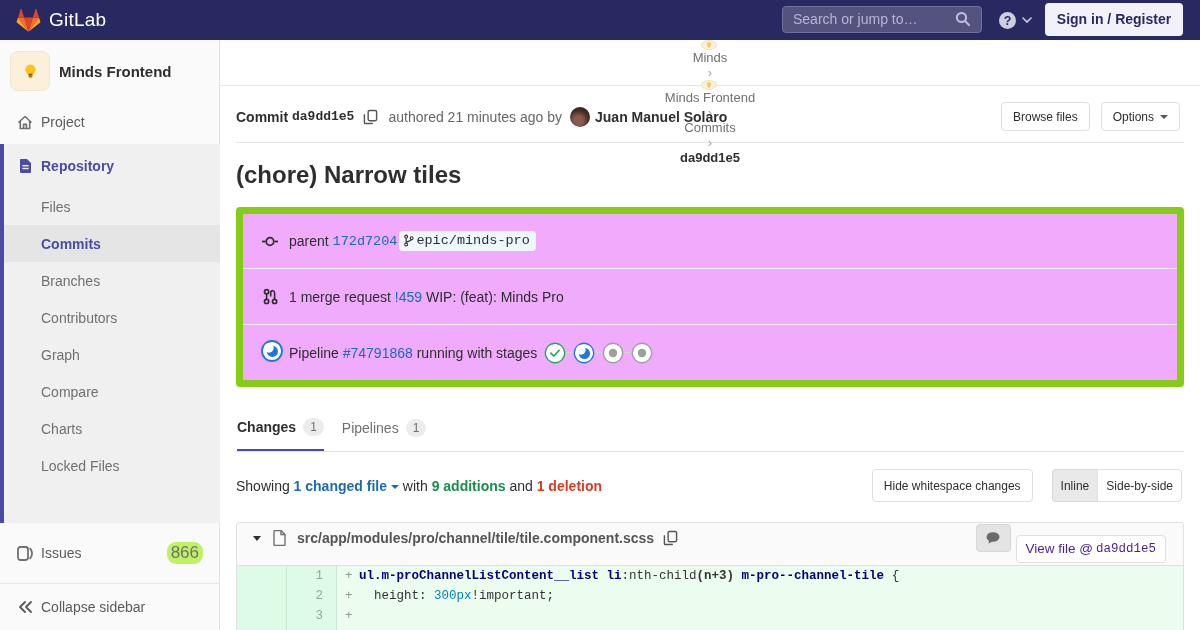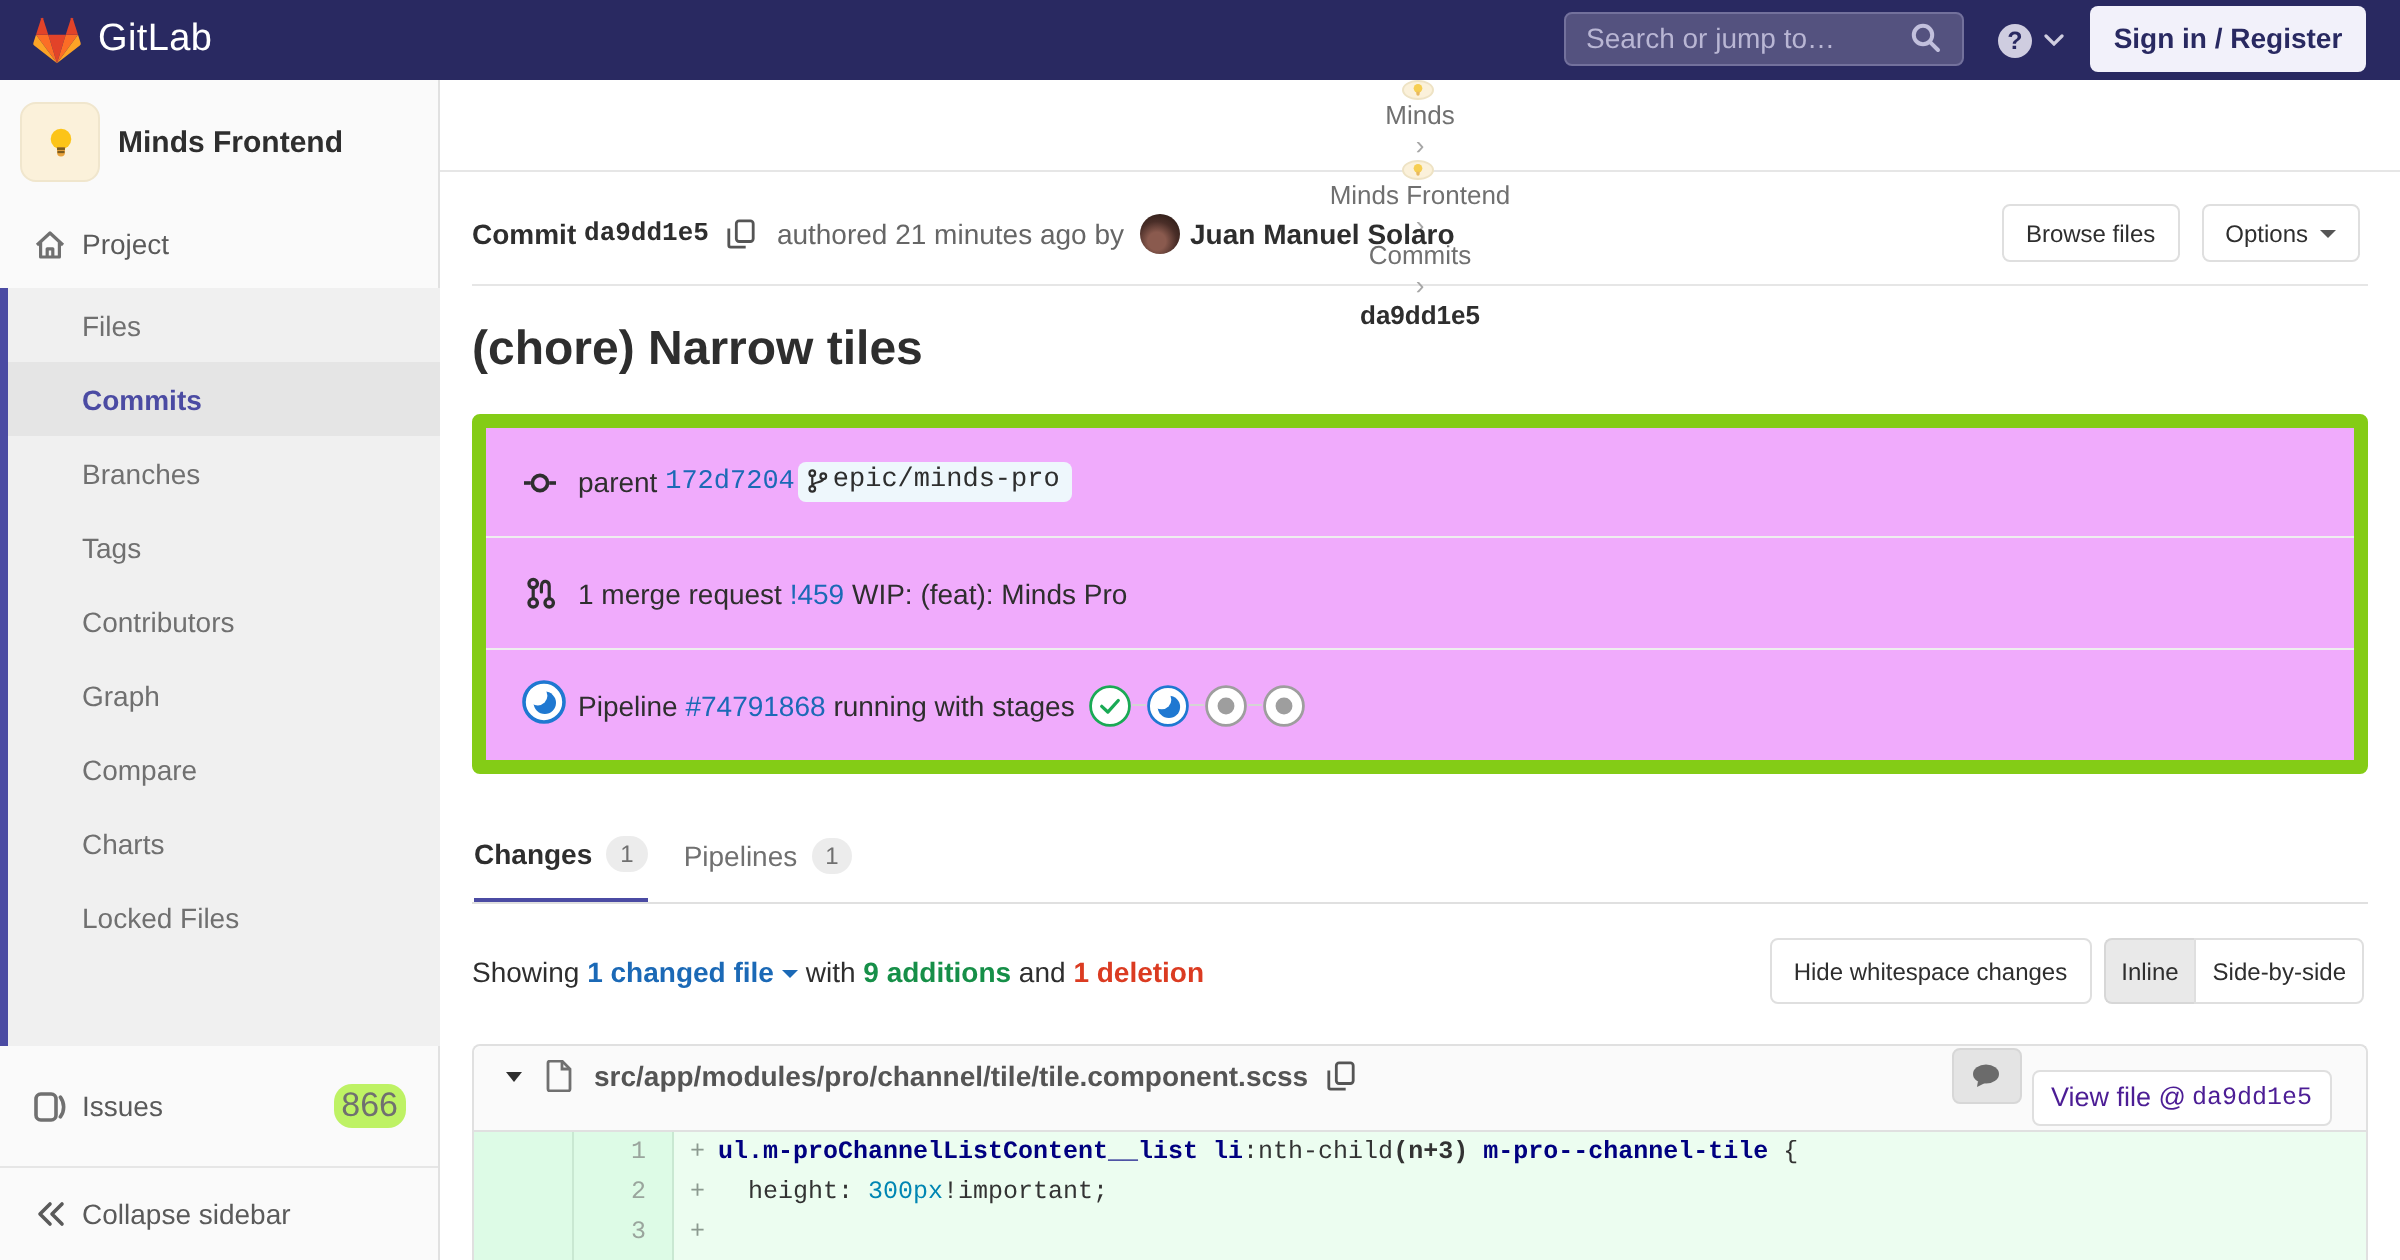--- a/index.html
+++ b/index.html
@@ -62,21 +62,21 @@
 .metab { height:29px; padding:0 11px; }
 
 .tabs { display:flex; margin-top:9px; border-bottom:1px solid #e0e0e0; padding-left:1px; }
 .tab { padding:22px 0 14px; display:flex; align-items:center; color:#707070; margin-right:18px; }
 .tab.active { color:#2e2e2e; font-weight:700; border-bottom:2px solid #4b4ba3; padding-bottom:13px; }
 .tabbadge { background:#ececec; color:#707070; font-weight:400; border-radius:9px; font-size:12px; padding:2px 7px; margin-left:7px; }
 
 .showing { margin-top:17px; display:flex; align-items:center; height:33px; }
 .caret-down { display:inline-block; width:0; height:0; border-left:4px solid transparent; border-right:4px solid transparent; border-top:4px solid #1b69b6; margin-left:4px; vertical-align:middle; }
 .btns-right { margin-left:auto; display:flex; align-items:center; }
-.grp { display:flex; margin-left:6px; margin-right:2px; }
+.grp { display:flex; margin-left:19px; margin-right:2px; }
 .grp .btn { border-radius:0 4px 4px 0; color:#2e2e2e; padding:0 8px; }
 .grp .btn.first { border-radius:4px 0 0 4px; border-right:none; background:#e9e9e9; border-color:#d7d7d7; }
 
 
 .diff { margin-top:20px; border:1px solid #e0e0e0; border-radius:4px 4px 0 0; border-bottom:none; }
 .diffhead { background:#fafafa; border-bottom:1px solid #e0e0e0; border-radius:4px 4px 0 0; display:flex; align-items:center; padding:0 17px 12px 9px; height:43px; }
 .caret-b { display:inline-block; width:0; height:0; border-left:4.5px solid transparent; border-right:4.5px solid transparent; border-top:5px solid #2e2e2e; margin:0 12px 0 7px; }
 .fpath { font-weight:700; font-size:14px; color:#555; margin-left:11px; }
 .commentbtn { margin-left:auto; width:35px; height:28px; flex:none; background:#e4e4e4; border:1px solid #d7d7d7; border-radius:4px; display:flex; align-items:center; justify-content:center; }
 .viewfile { margin-left:5px; height:28px; color:#4c1d95; flex:none; font-size:13.5px; padding:0 9px;margin-top:21px; }
@@ -140,24 +140,33 @@
   </div>
   <div class="sitem" style="top:62px;">
     <span class="ico">
         <svg width="18" height="17" viewBox="0 0 18 17">
           <path d="M2.5,8.5 L9,2.5 L15.5,8.5 M4.3,7.2 V14.5 H13.7 V7.2 M7.6,14.5 V10.4 H10.4 V14.5" fill="none" stroke="#707070" stroke-width="1.6" stroke-linejoin="round"></path>
         </svg>
       </span>
     Project
   </div>
   <div class="section">
+    <div class="head">
+      <span class="ico">
+          <svg width="11" height="14" viewBox="0 0 11 14">
+            <path d="M1,0 h6 L11,4 V13 a1,1 0 0 1 -1,1 H1 a1,1 0 0 1 -1,-1 V1 a1,1 0 0 1 1,-1 Z" fill="#4b4ba3"></path>
+            <rect x="2.4" y="6" width="6.2" height="1.4" fill="#f0f0f0"></rect>
+            <rect x="2.4" y="8.8" width="6.2" height="1.4" fill="#f0f0f0"></rect>
+          </svg>
+        </span>
+      Repository
+    </div>
     <div class="sub">Files</div>
     <div class="sub active">Commits</div>
     <div class="sub">Branches</div>
-    <div class="sub">Tags</div>
     <div class="sub">Contributors</div>
     <div class="sub">Graph</div>
     <div class="sub">Compare</div>
     <div class="sub">Charts</div>
     <div class="sub">Locked Files</div>
   </div>
   <div class="sitem issues">
     <span class="ico">
         <svg width="16" height="15" viewBox="0 0 16 15">
           <rect x="1" y="1" width="10" height="13" rx="2.4" fill="none" stroke="#707070" stroke-width="1.8"></rect>

